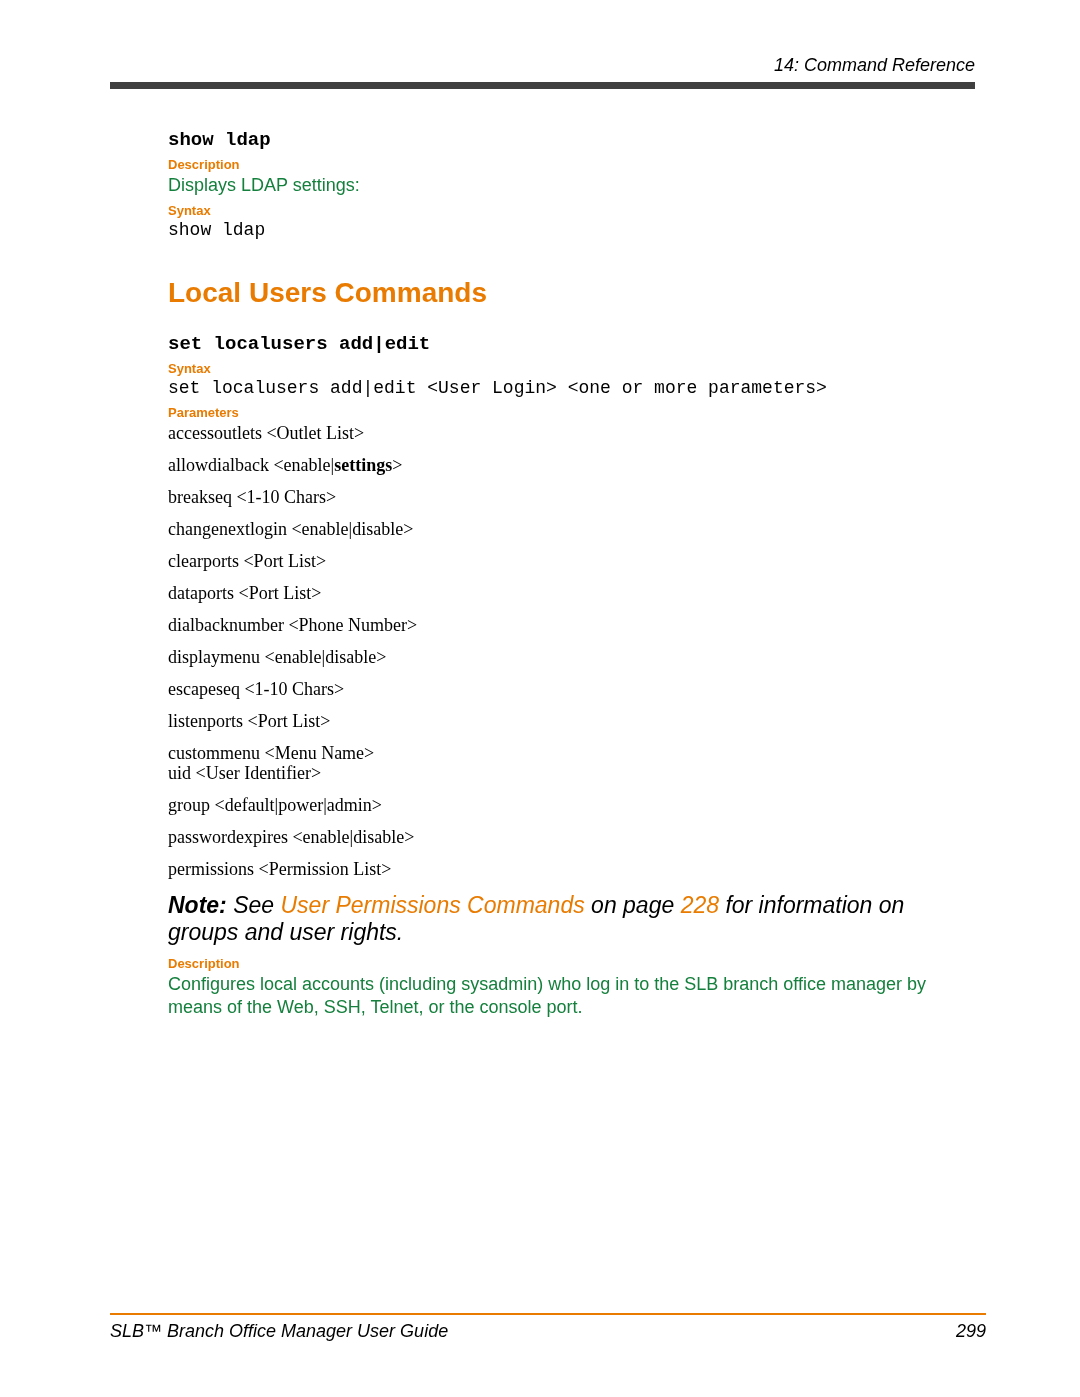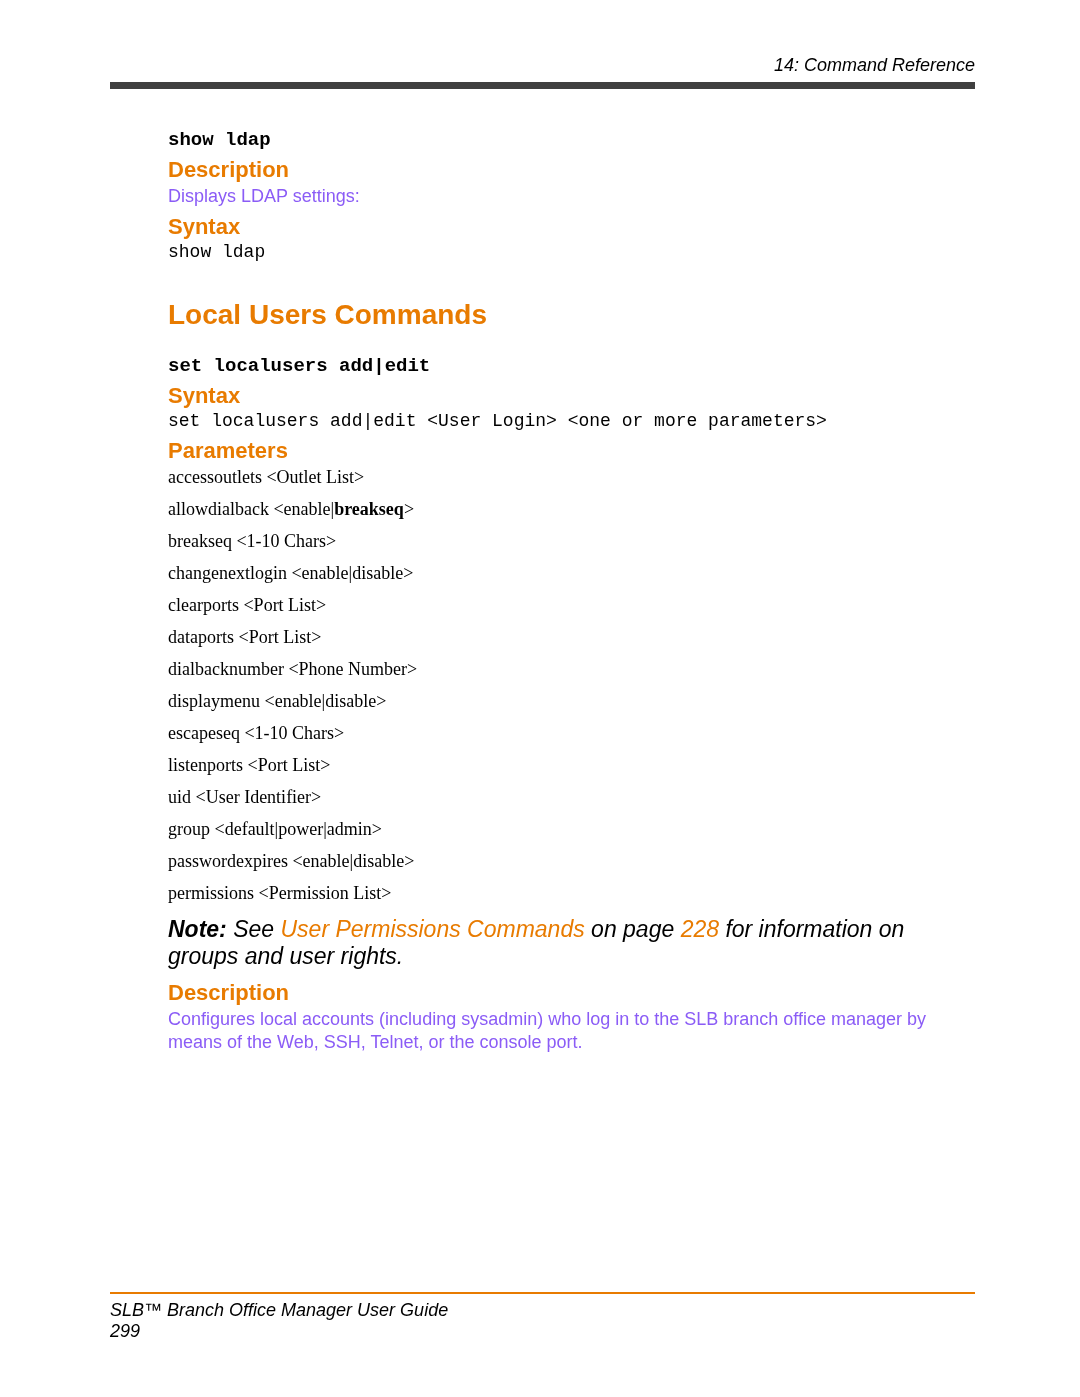--- a/index.html
+++ b/index.html
@@ -33,27 +33,27 @@
   .cmd-name {
     font-family: "Courier New", monospace;
     font-weight: bold;
     font-size: 19px;
     color: #000;
     margin-bottom: 6px;
   }
   .sub-head {
     color: #e87b00;
     font-weight: bold;
-    font-size: 22px;
+    font-size: 13px;
     margin-top: 6px;
     margin-bottom: 2px;
   }
   .body-text {
     font-size: 18px;
-    color: #8b5cf6;
+    color: #15803d;
     line-height: 1.3;
     margin-bottom: 6px;
   }
   .mono {
     font-family: "Courier New", monospace;
     font-size: 18px;
     color: #000;
     line-height: 1.15;
     margin-bottom: 4px;
     white-space: pre;
@@ -80,28 +80,27 @@
     font-style: italic;
     font-size: 23px;
     color: #000;
     margin: 2px 0 10px 0;
   }
   .note .nb { font-weight: bold; }
   .note .link { color: #e87b00; }
   .footer {
     position: absolute;
     left: 110px;
-    right: 105px;
+    right: 94px;
     bottom: 55px;
     border-top: 2px solid #e87b00;
     padding-top: 6px;
     display: flex;
     justify-content: space-between;
     align-items: baseline;
-    flex-direction: column;
   }
   .footer .ftitle {
     font-style: italic;
     font-size: 18px;
     color: #000;
   }
   .footer .fpage {
     font-style: italic;
     font-size: 18px;
     color: #000;
@@ -126,29 +125,30 @@
 
     <div class="section-title">Local Users Commands</div>
 
     <div class="cmd-name">set localusers add|edit</div>
     <div class="sub-head">Syntax</div>
     <div class="mono">set localusers add|edit &lt;User Login&gt; &lt;one or more parameters&gt;</div>
     <div class="sub-head">Parameters</div>
 
     <div class="param-block">
       <div class="param-line">accessoutlets &lt;Outlet List&gt;</div>
-      <div class="param-line"><span>allowdialback &lt;enable|</span><span class="bold">breakseq</span><span>&gt;</span></div>
+      <div class="param-line"><span>allowdialback &lt;enable|</span><span class="bold">settings</span><span>&gt;</span></div>
       <div class="param-line">breakseq &lt;1-10 Chars&gt;</div>
       <div class="param-line">changenextlogin &lt;enable|disable&gt;</div>
       <div class="param-line">clearports &lt;Port List&gt;</div>
       <div class="param-line">dataports &lt;Port List&gt;</div>
       <div class="param-line">dialbacknumber &lt;Phone Number&gt;</div>
       <div class="param-line">displaymenu &lt;enable|disable&gt;</div>
       <div class="param-line">escapeseq &lt;1-10 Chars&gt;</div>
       <div class="param-line">listenports &lt;Port List&gt;</div>
+      <div class="param-line tight">custommenu &lt;Menu Name&gt;</div>
       <div class="param-line">uid &lt;User Identifier&gt;</div>
       <div class="param-line">group &lt;default|power|admin&gt;</div>
       <div class="param-line">passwordexpires &lt;enable|disable&gt;</div>
       <div class="param-line">permissions &lt;Permission List&gt;</div>
     </div>
 
     <div class="note">
       <span class="nb">Note:</span><span> See </span><span class="link">User Permissions Commands</span><span> on page </span><span class="link">228</span><span> for information on groups and user rights.</span>
     </div>
 

